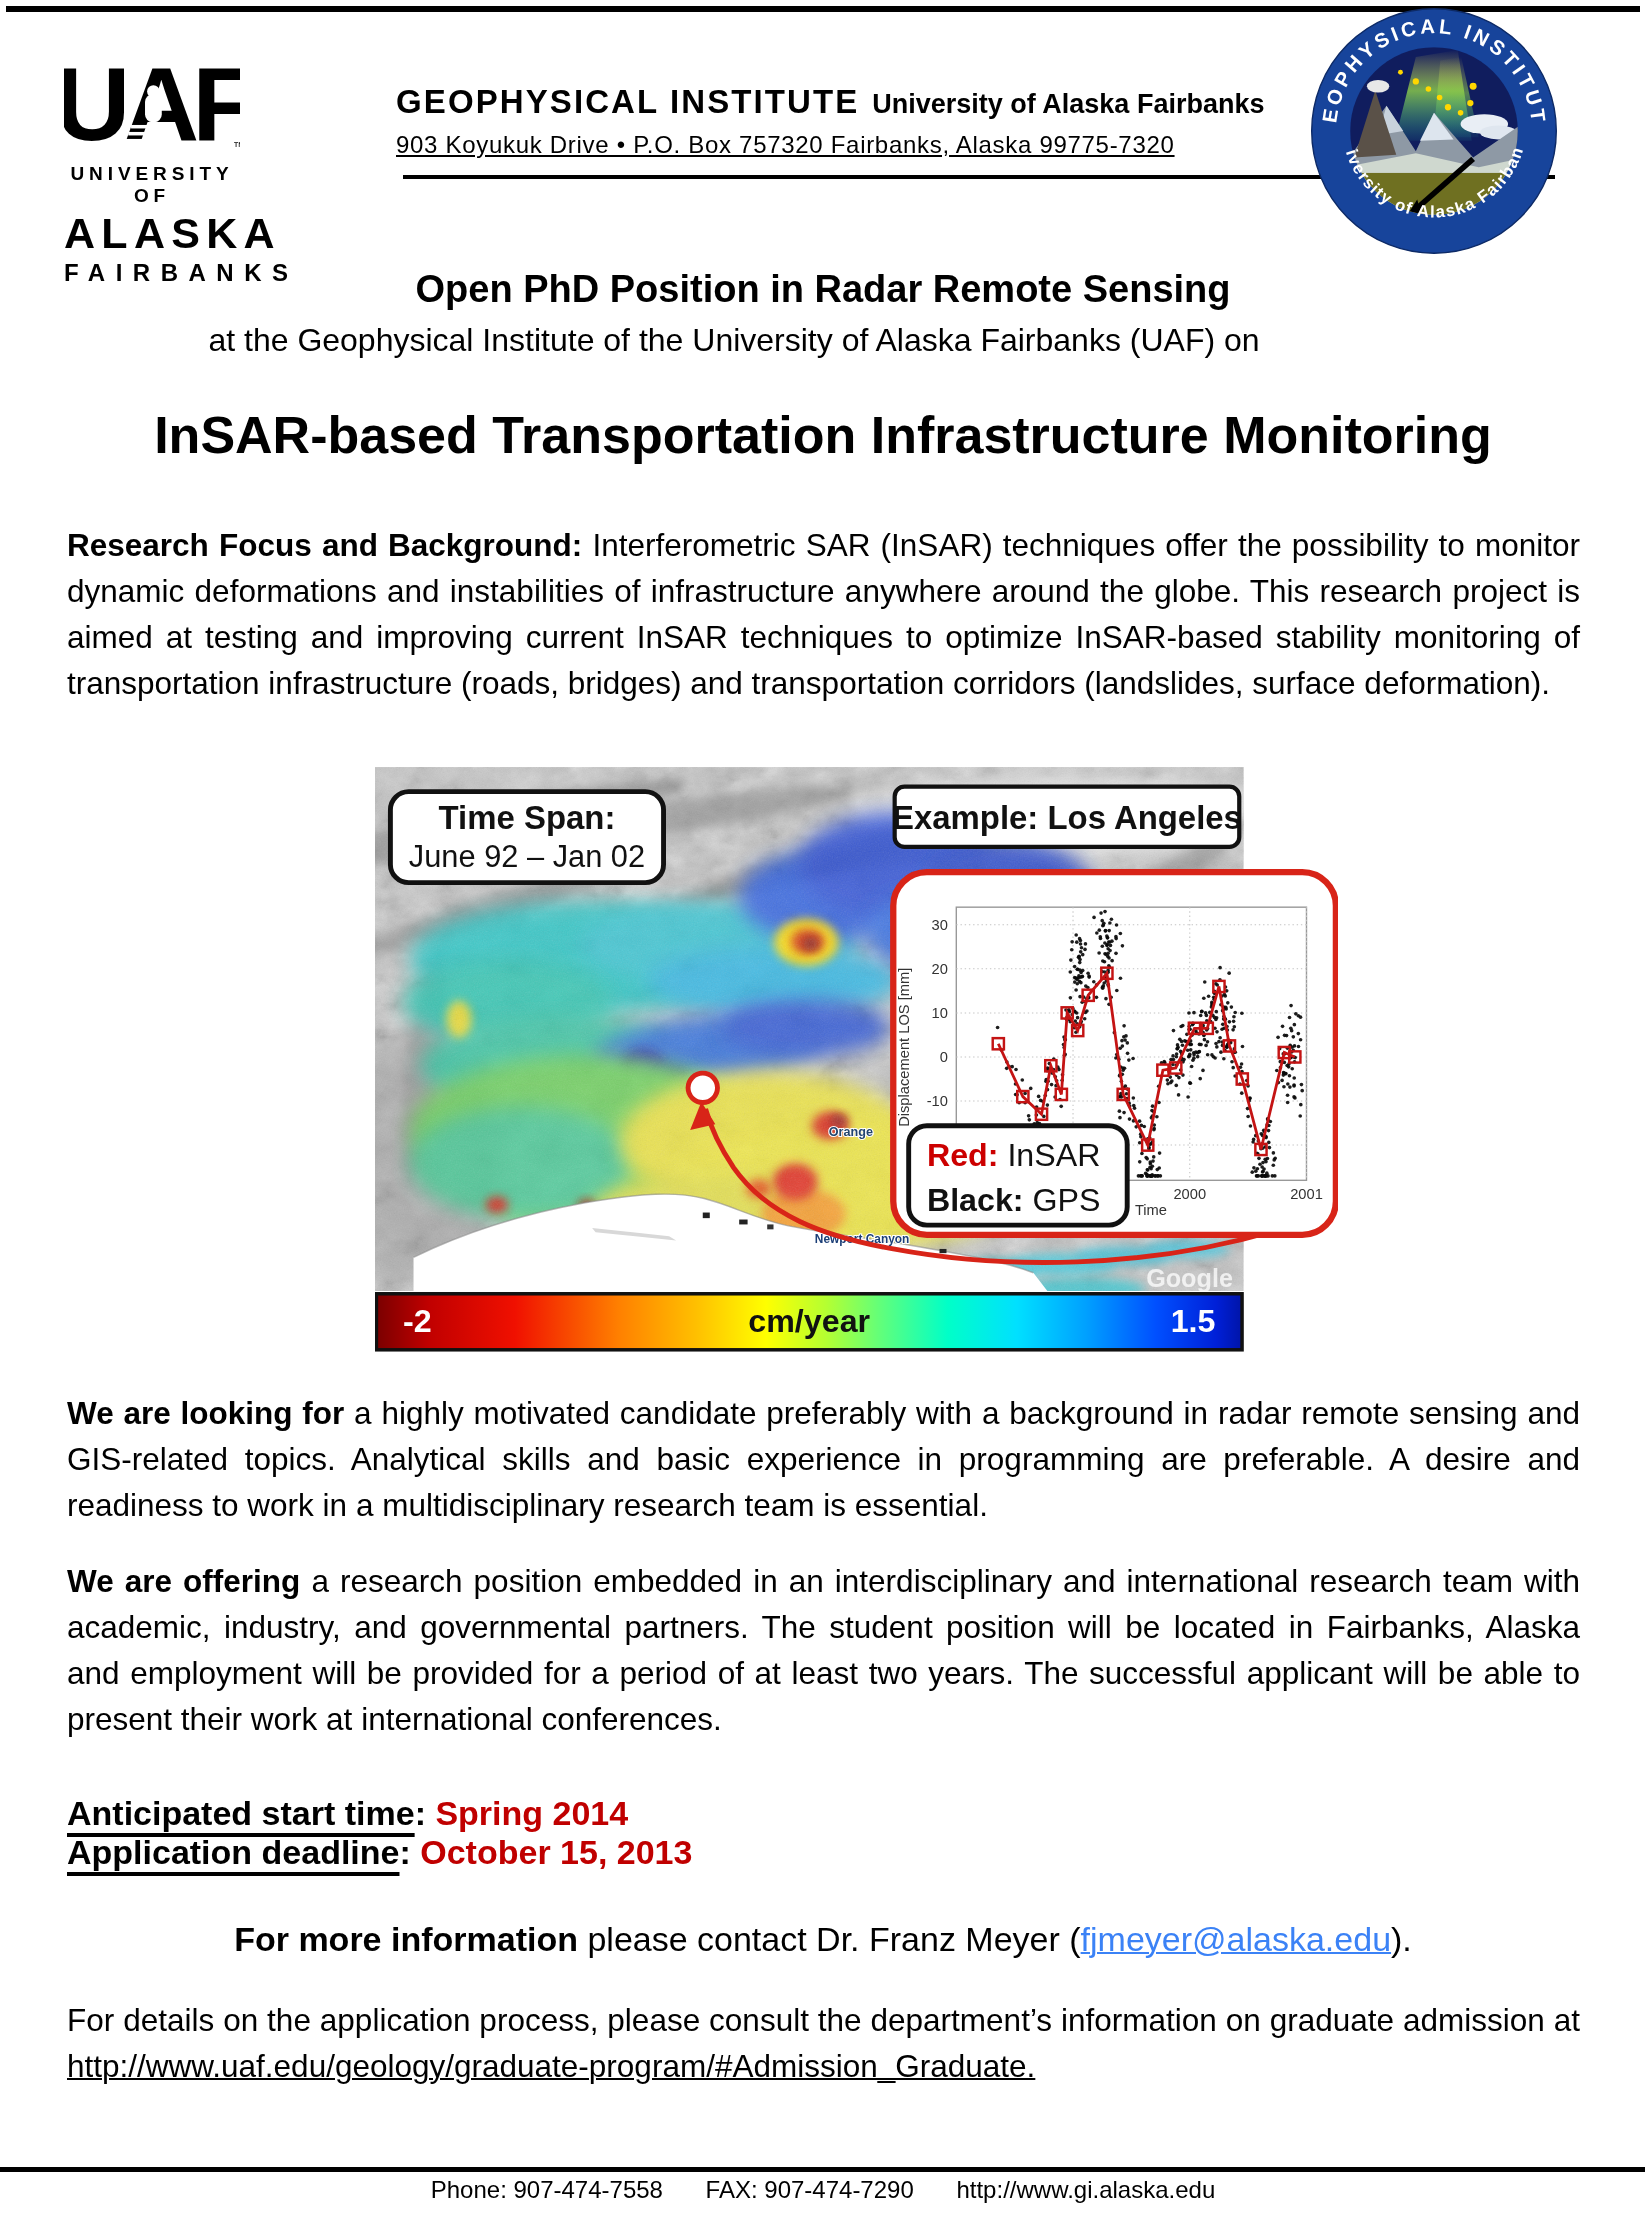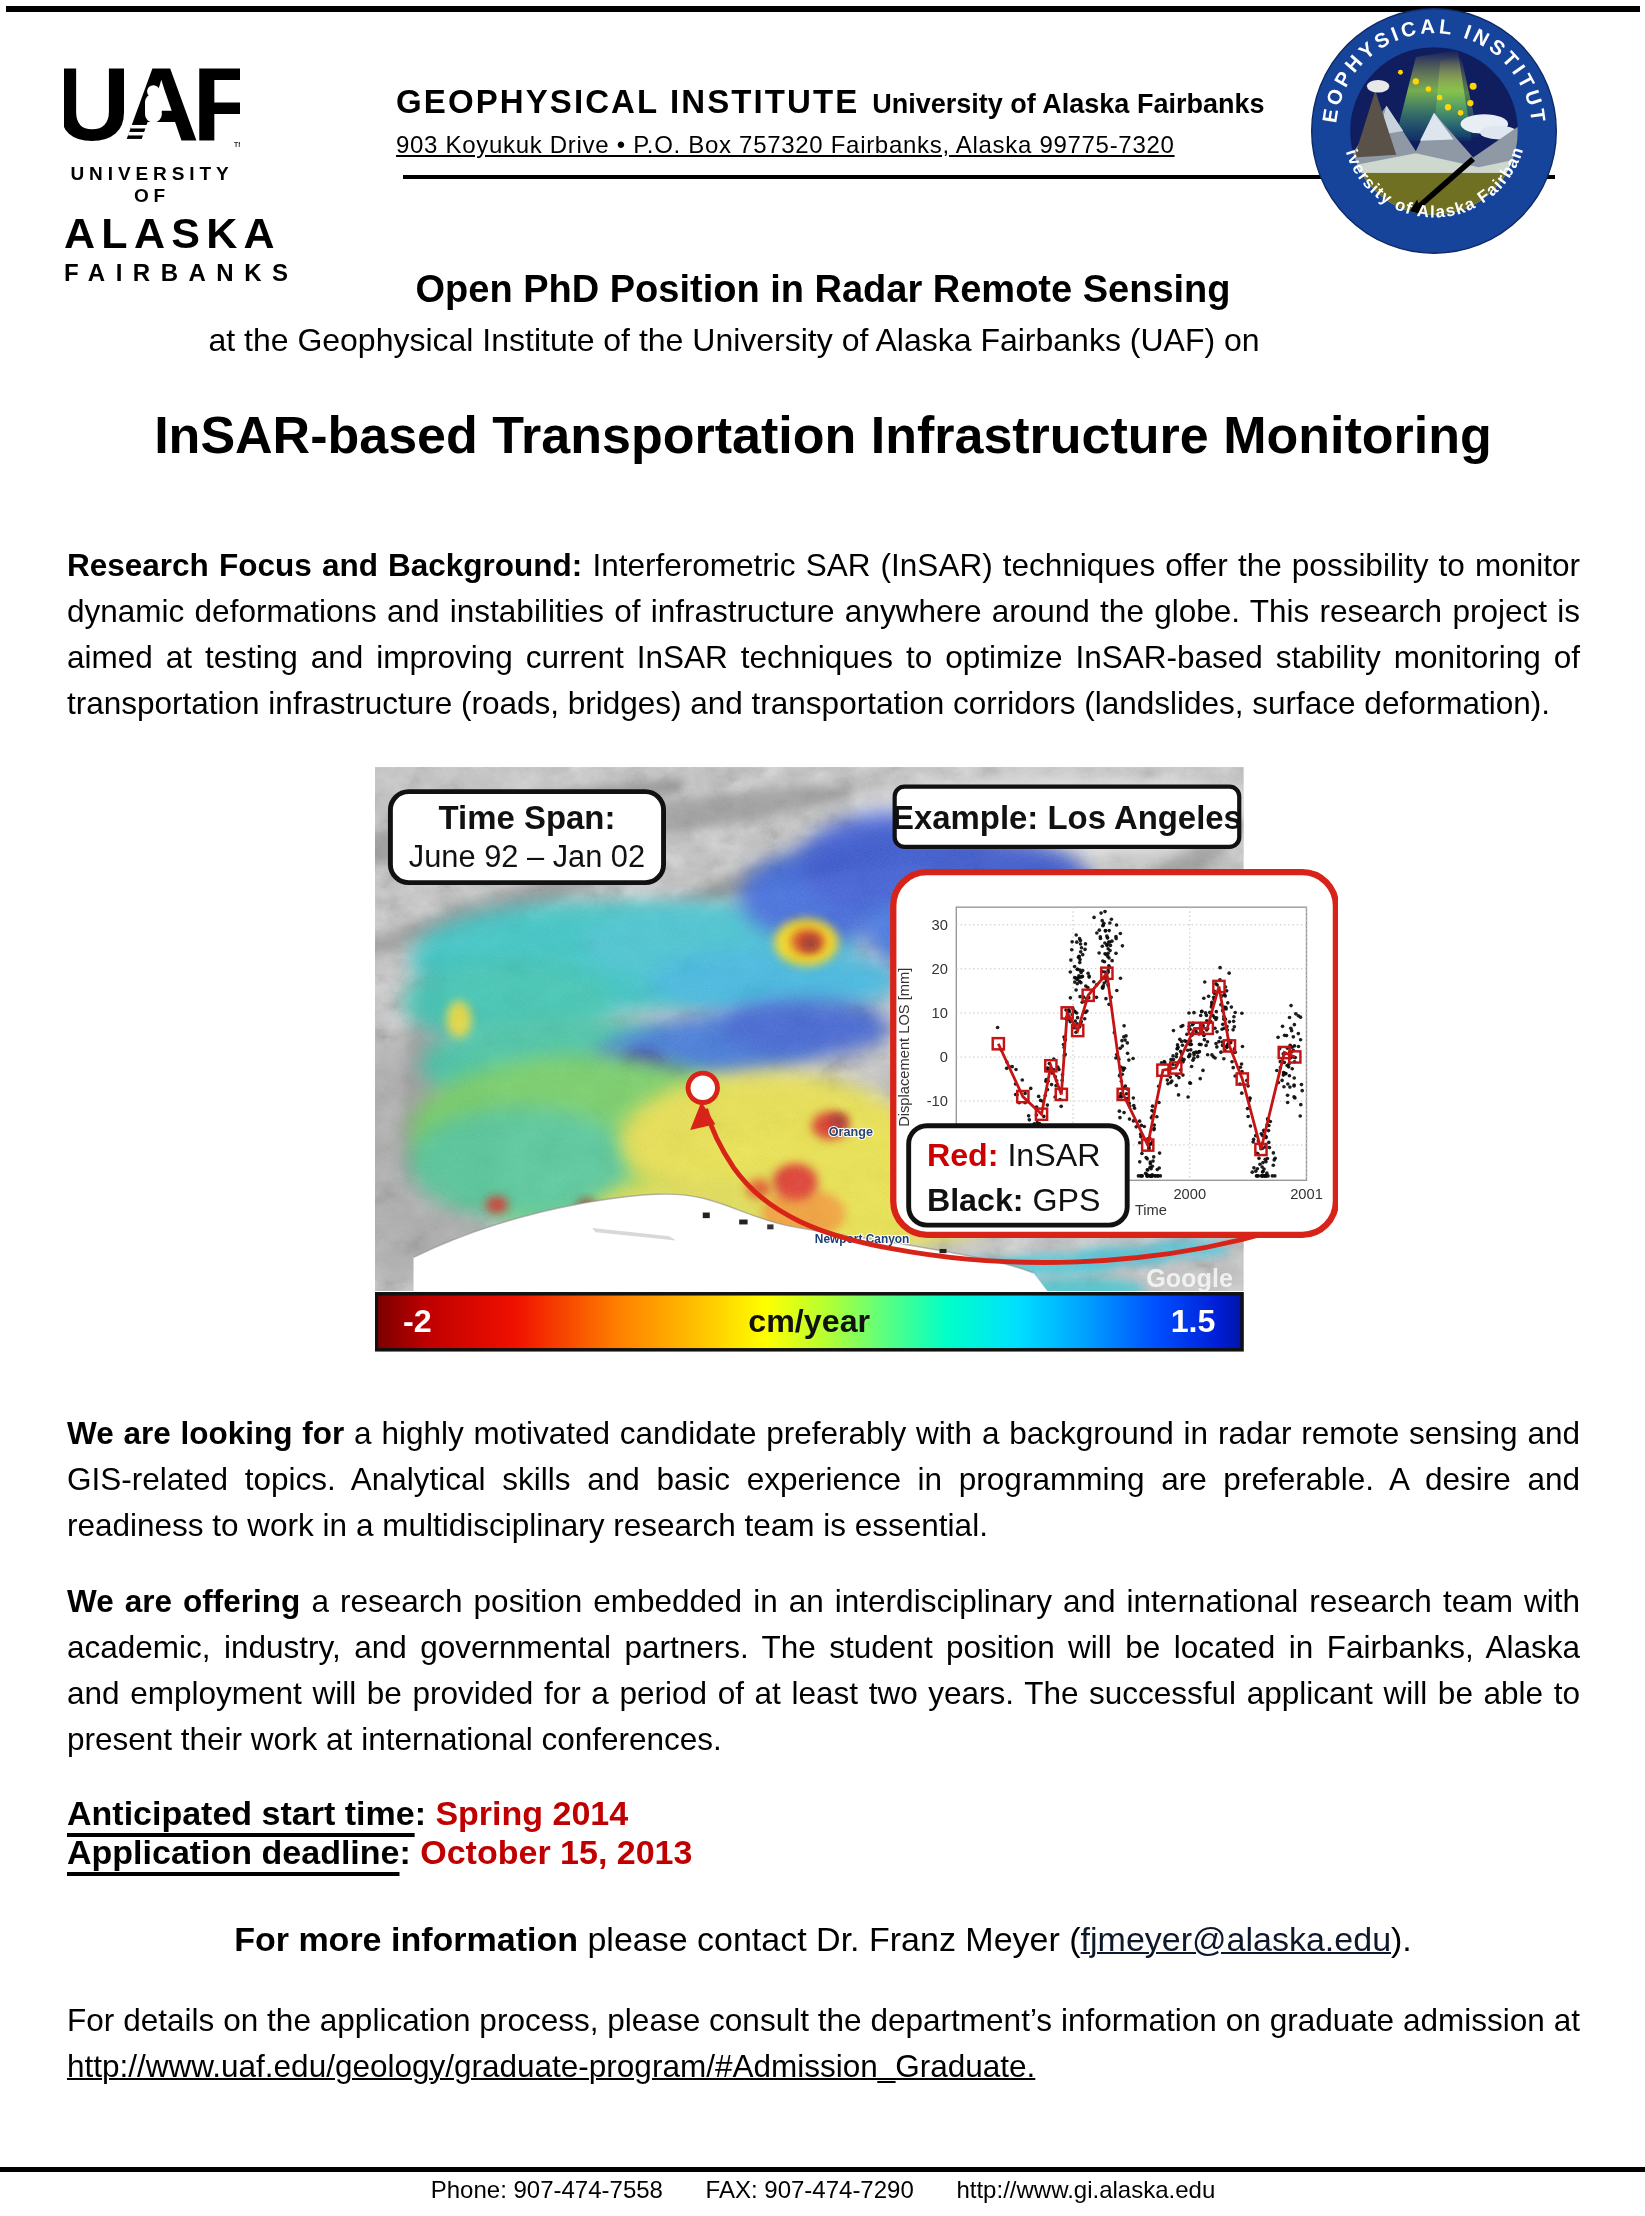--- a/index.html
+++ b/index.html
@@ -24,32 +24,32 @@
   .gi-aff{font-size:27px;font-weight:600;margin-left:9.8px;}
   .gi-addr{font-size:24px;font-weight:500;margin-top:9.8px;letter-spacing:0.7px;text-decoration:underline;}
 
   .seal{left:1311px;top:8.4px;width:246px;height:246px;z-index:1;}
 
   .position-title{left:0;top:268px;width:1646px;text-align:center;font-size:38px;font-weight:bold;}
   .position-subtitle{left:0;top:322px;width:1468px;text-align:center;font-size:32px;}
   .main-heading{left:0;top:405px;width:1646px;text-align:center;font-size:52px;font-weight:bold;}
   .main-heading span{text-decoration-thickness:4.9px;text-underline-offset:9.8px;}
 
-  .para{left:67px;width:1513px;font-size:31.5px;line-height:46px;text-align:justify;margin-top:20px;}
+  .para{left:67px;width:1513px;font-size:31.5px;line-height:46px;text-align:justify;}
   .p1{top:522px;}
   .p2{top:1390px;}
   .p3{top:1558px;}
   .b{font-weight:bold;}
 
   .dates{left:67px;width:1513px;top:1794px;display:flex;justify-content:space-between;font-size:34px;font-weight:bold;flex-direction:column;}
   .ul{text-decoration:underline;text-decoration-thickness:3.5px;text-underline-offset:7.7px;}
   .red{color:#c00000;}
 
   .contact{left:0;top:1920px;width:1646px;text-align:center;font-size:34px;}
-  .email{color:#0f172a;text-decoration:underline;text-decoration-thickness:2.1px;}
+  .email{color:#3b82f6;text-decoration:underline;text-decoration-thickness:2.1px;}
   .details{left:67px;width:1513px;top:1997px;font-size:31.5px;line-height:46px;text-align:justify;}
   .link-dark{color:#000;text-decoration:underline;text-decoration-thickness:2.1px;}
 
   .footer{left:0;top:2176px;width:1646px;text-align:center;font-size:24px;}
   .footer span{margin:0 18px;}
 
   .figure{left:375px;top:767px;width:963px;height:585px;}
   svg text{font-family:"Liberation Sans",sans-serif;}
   .map-box-label{font-size:47px;font-weight:bold;fill:#111;}
   .map-box-sub{font-size:44px;fill:#111;}

